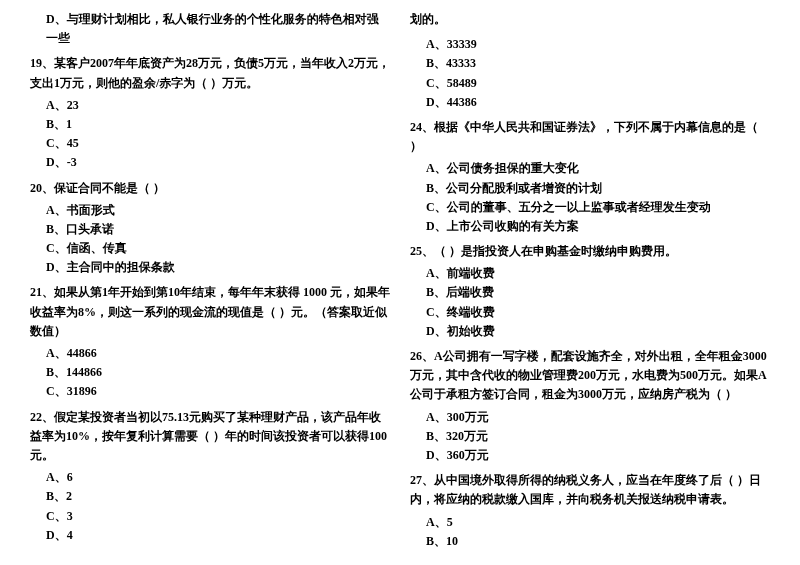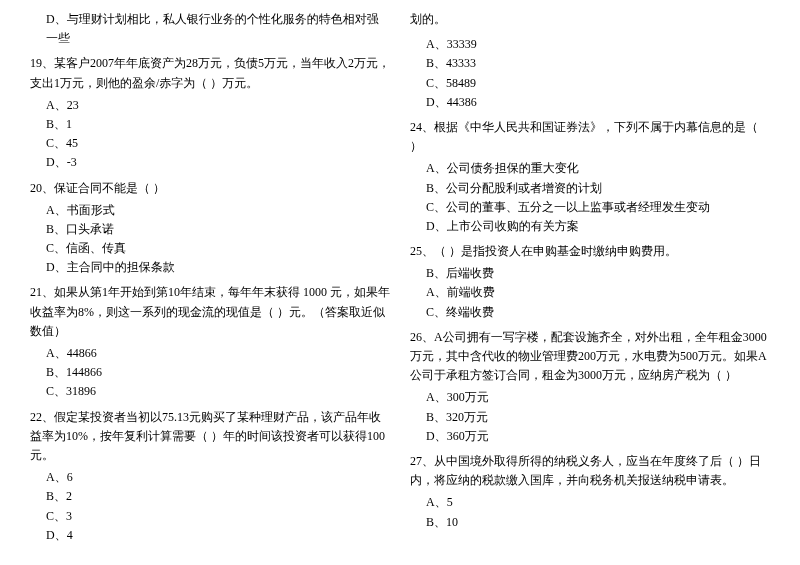--- a/index.html
+++ b/index.html
@@ -22,20 +22,21 @@
     }
     .two-col {
       display: flex;
       gap: 20px;
     }
     .col {
       flex: 1;
     }
     .question-block {
       margin-bottom: 6px;
+      font-weight: bold;
     }
     .question-text {
       margin-bottom: 3px;
       line-height: 1.6;
       text-indent: 0;
     }
     .option {
       padding-left: 16px;
       line-height: 1.6;
     }
@@ -101,23 +102,24 @@
       <div class="question-block">
         <div class="question-text">24、根据《中华人民共和国证券法》，下列不属于内幕信息的是（    ）</div>
         <div class="option">A、公司债务担保的重大变化</div>
         <div class="option">B、公司分配股利或者增资的计划</div>
         <div class="option">C、公司的董事、五分之一以上监事或者经理发生变动</div>
         <div class="option">D、上市公司收购的有关方案</div>
       </div>
 
       <div class="question-block">
         <div class="question-text">25、（    ）是指投资人在申购基金时缴纳申购费用。</div>
+        <div class="option">A、前端收费</div>
         <div class="option">B、后端收费</div>
-        <div class="option">A、前端收费</div>
         <div class="option">C、终端收费</div>
+        <div class="option">D、初始收费</div>
       </div>
 
       <div class="question-block">
         <div class="question-text">26、A公司拥有一写字楼，配套设施齐全，对外出租，全年租金3000万元，其中含代收的物业管理费200万元，水电费为500万元。如果A公司于承租方签订合同，租金为3000万元，应纳房产税为（    ）</div>
         <div class="option">A、300万元</div>
         <div class="option">B、320万元</div>
         <div class="option">D、360万元</div>
       </div>
 
       <div class="question-block">

